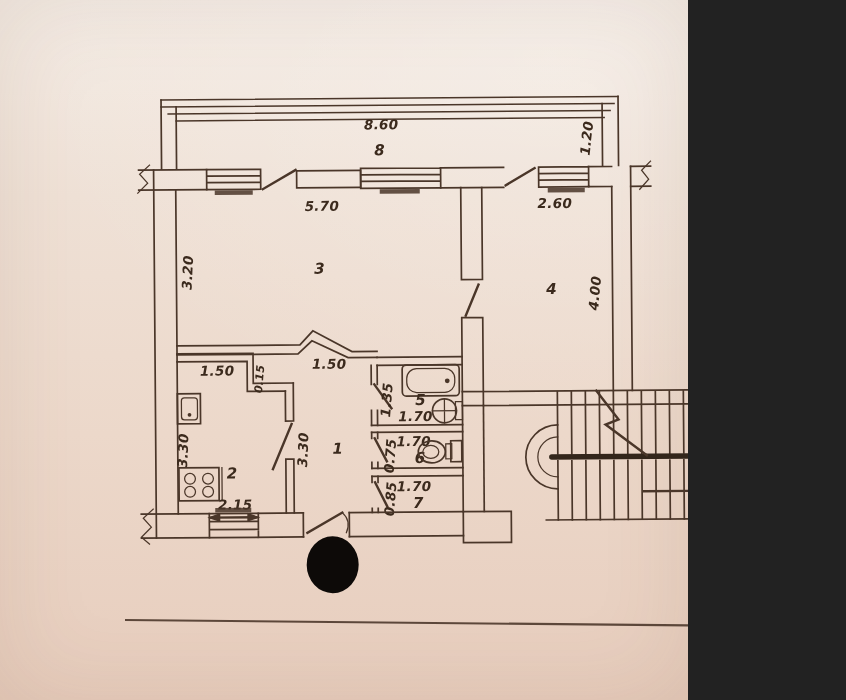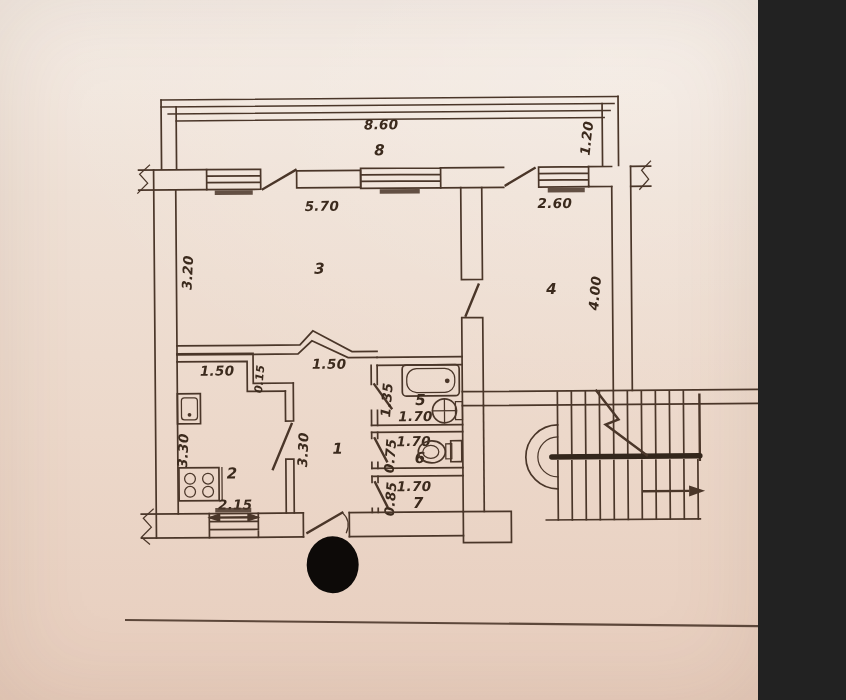--- a/index.html
+++ b/index.html
@@ -1,17 +1,17 @@
 <!DOCTYPE html>
 <html style="--paper-top: #f4ece5; --paper-mid: #ecd8ca; --paper-bottom: #e7cdbd; --ink: #4a3629; --ink-strong: #33261b; --text-ink: #3b2a1d; --line-soft: #5c473a; --dot: #0d0a08;"><head>
 <meta charset="utf-8">
 <style>
   html,body{margin:0;padding:0;background:#222;}
   .photo{
-    position:relative;width:758px;height:700px;overflow:hidden;
+    position:relative;width:688px;height:700px;overflow:hidden;
     background:
       radial-gradient(130% 90% at 80% 8%, rgba(255,255,255,.22), rgba(255,255,255,0) 60%),
       linear-gradient(180deg,
         var(--paper-top,#f4ece5) 0%,
         #efe1d6 28%,
         var(--paper-mid,#ecd8ca) 62%,
         var(--paper-bottom,#e7cdbd) 100%);
     box-shadow: inset 0 0 90px rgba(120,80,60,.12);
   }
   svg{display:block}

